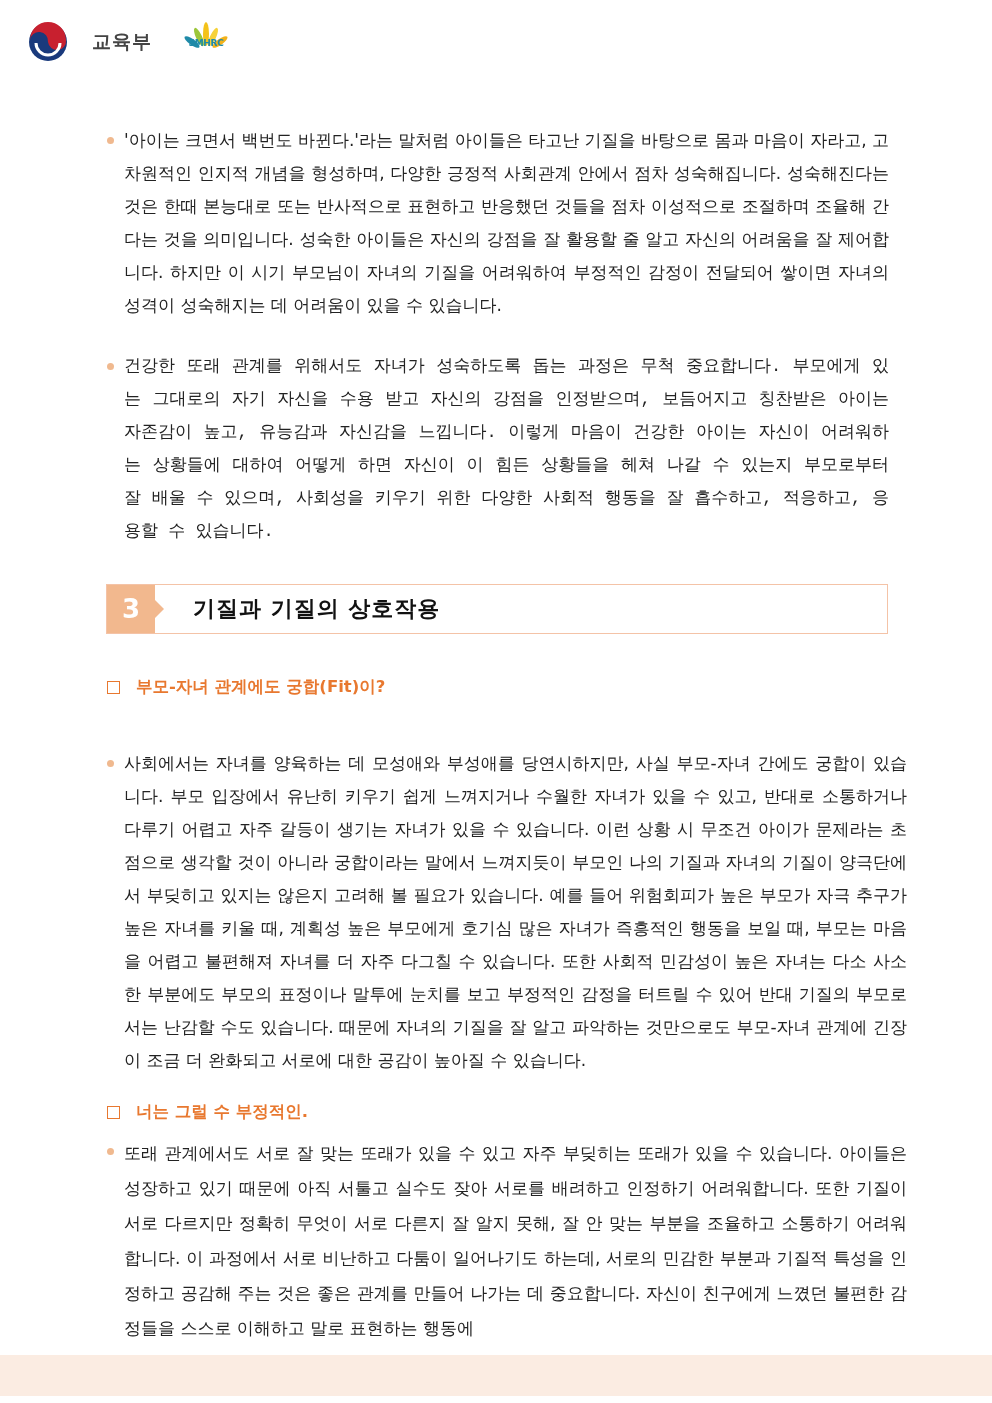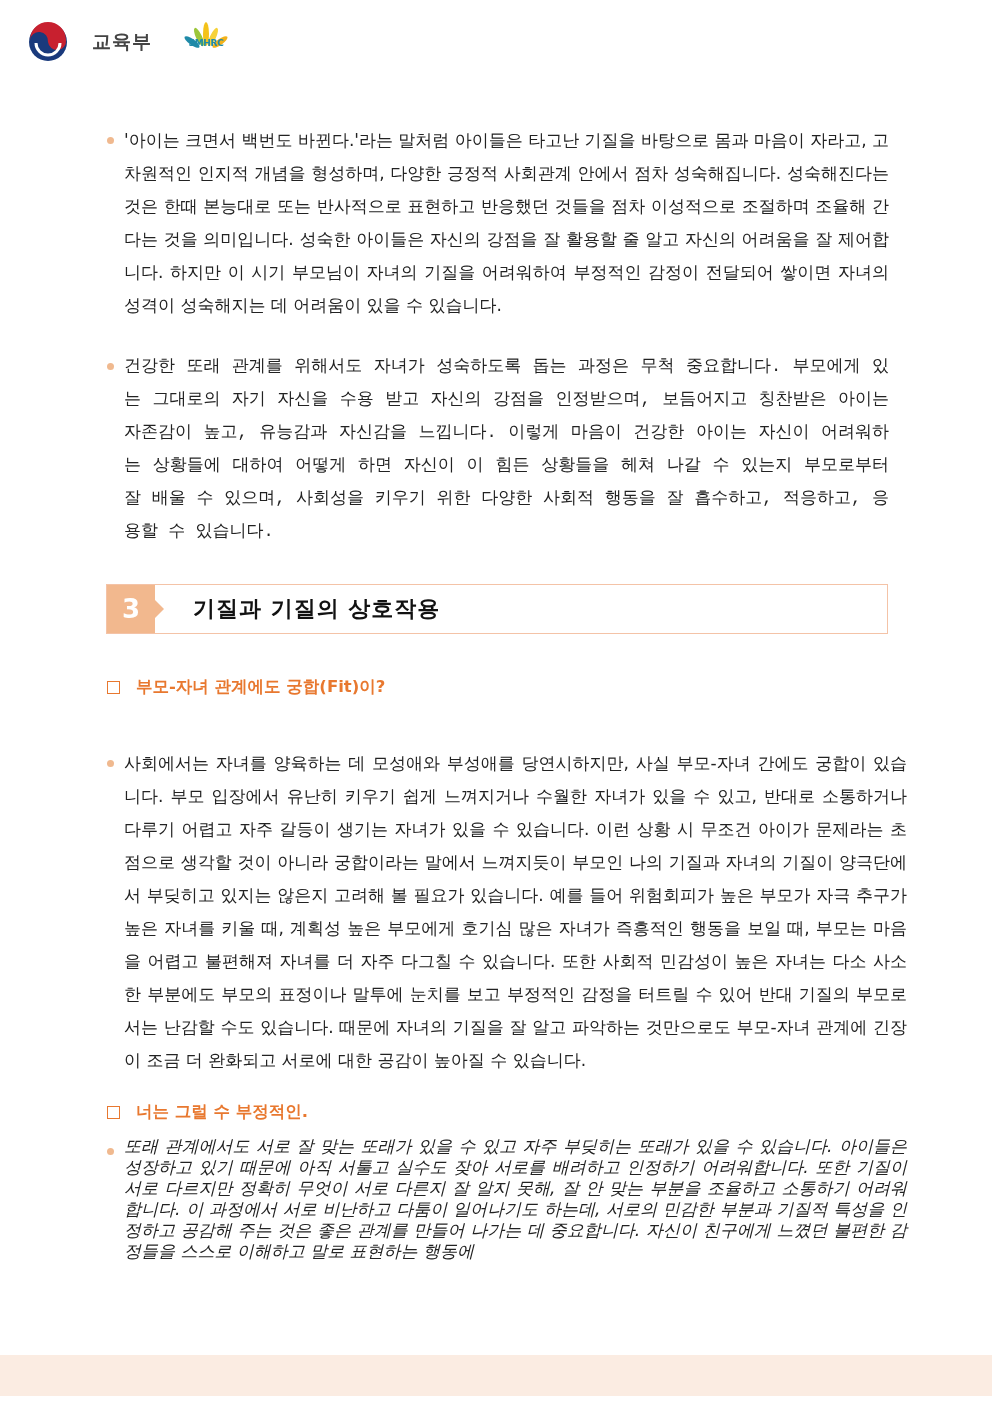--- a/index.html
+++ b/index.html
@@ -24,21 +24,21 @@
   .section-num { width:48px; height:100%; background:#f2b88e; color:#fff; font-size:26px; font-weight:bold; display:flex; align-items:center; justify-content:center; position:relative; }
   .section-num::after { content:""; position:absolute; right:-9px; top:50%; transform:translateY(-50%); border-top:9px solid transparent; border-bottom:9px solid transparent; border-left:9px solid #f2b88e; }
   .section-title { margin-left:38px; font-size:22px; font-weight:bold; color:#111; letter-spacing:1px; }
 
   .subhead { position:absolute; left:107px; font-size:16.5px; font-weight:bold; color:#e8782f; display:flex; align-items:center; gap:16px; }
   .subhead .box { width:13px; height:13px; border:1.5px solid #e8782f; box-sizing:border-box; display:inline-block; }
   .sh1 { top:676px; }
   .sh2 { top:1101px; }
 
   .p3 { position:absolute; left:106px; width:783px; top:711px;margin-top:36px; }
-  .p4 { position:absolute; left:106px; width:783px; top:1136px; line-height:21px;font-style:italic; }
+  .p4 { position:absolute; left:106px; width:783px; top:1136px; line-height:35px; }
   .p4 .dot { top:12px; }
 
   .footer-band { position:absolute; left:0; top:1355px; width:992px; height:41px; background:#fbece2; }
 </style>
 </head>
 <body>
 
 <div class="header">
   <div class="moe">
     <svg width="40" height="40" viewBox="0 0 40 40">

